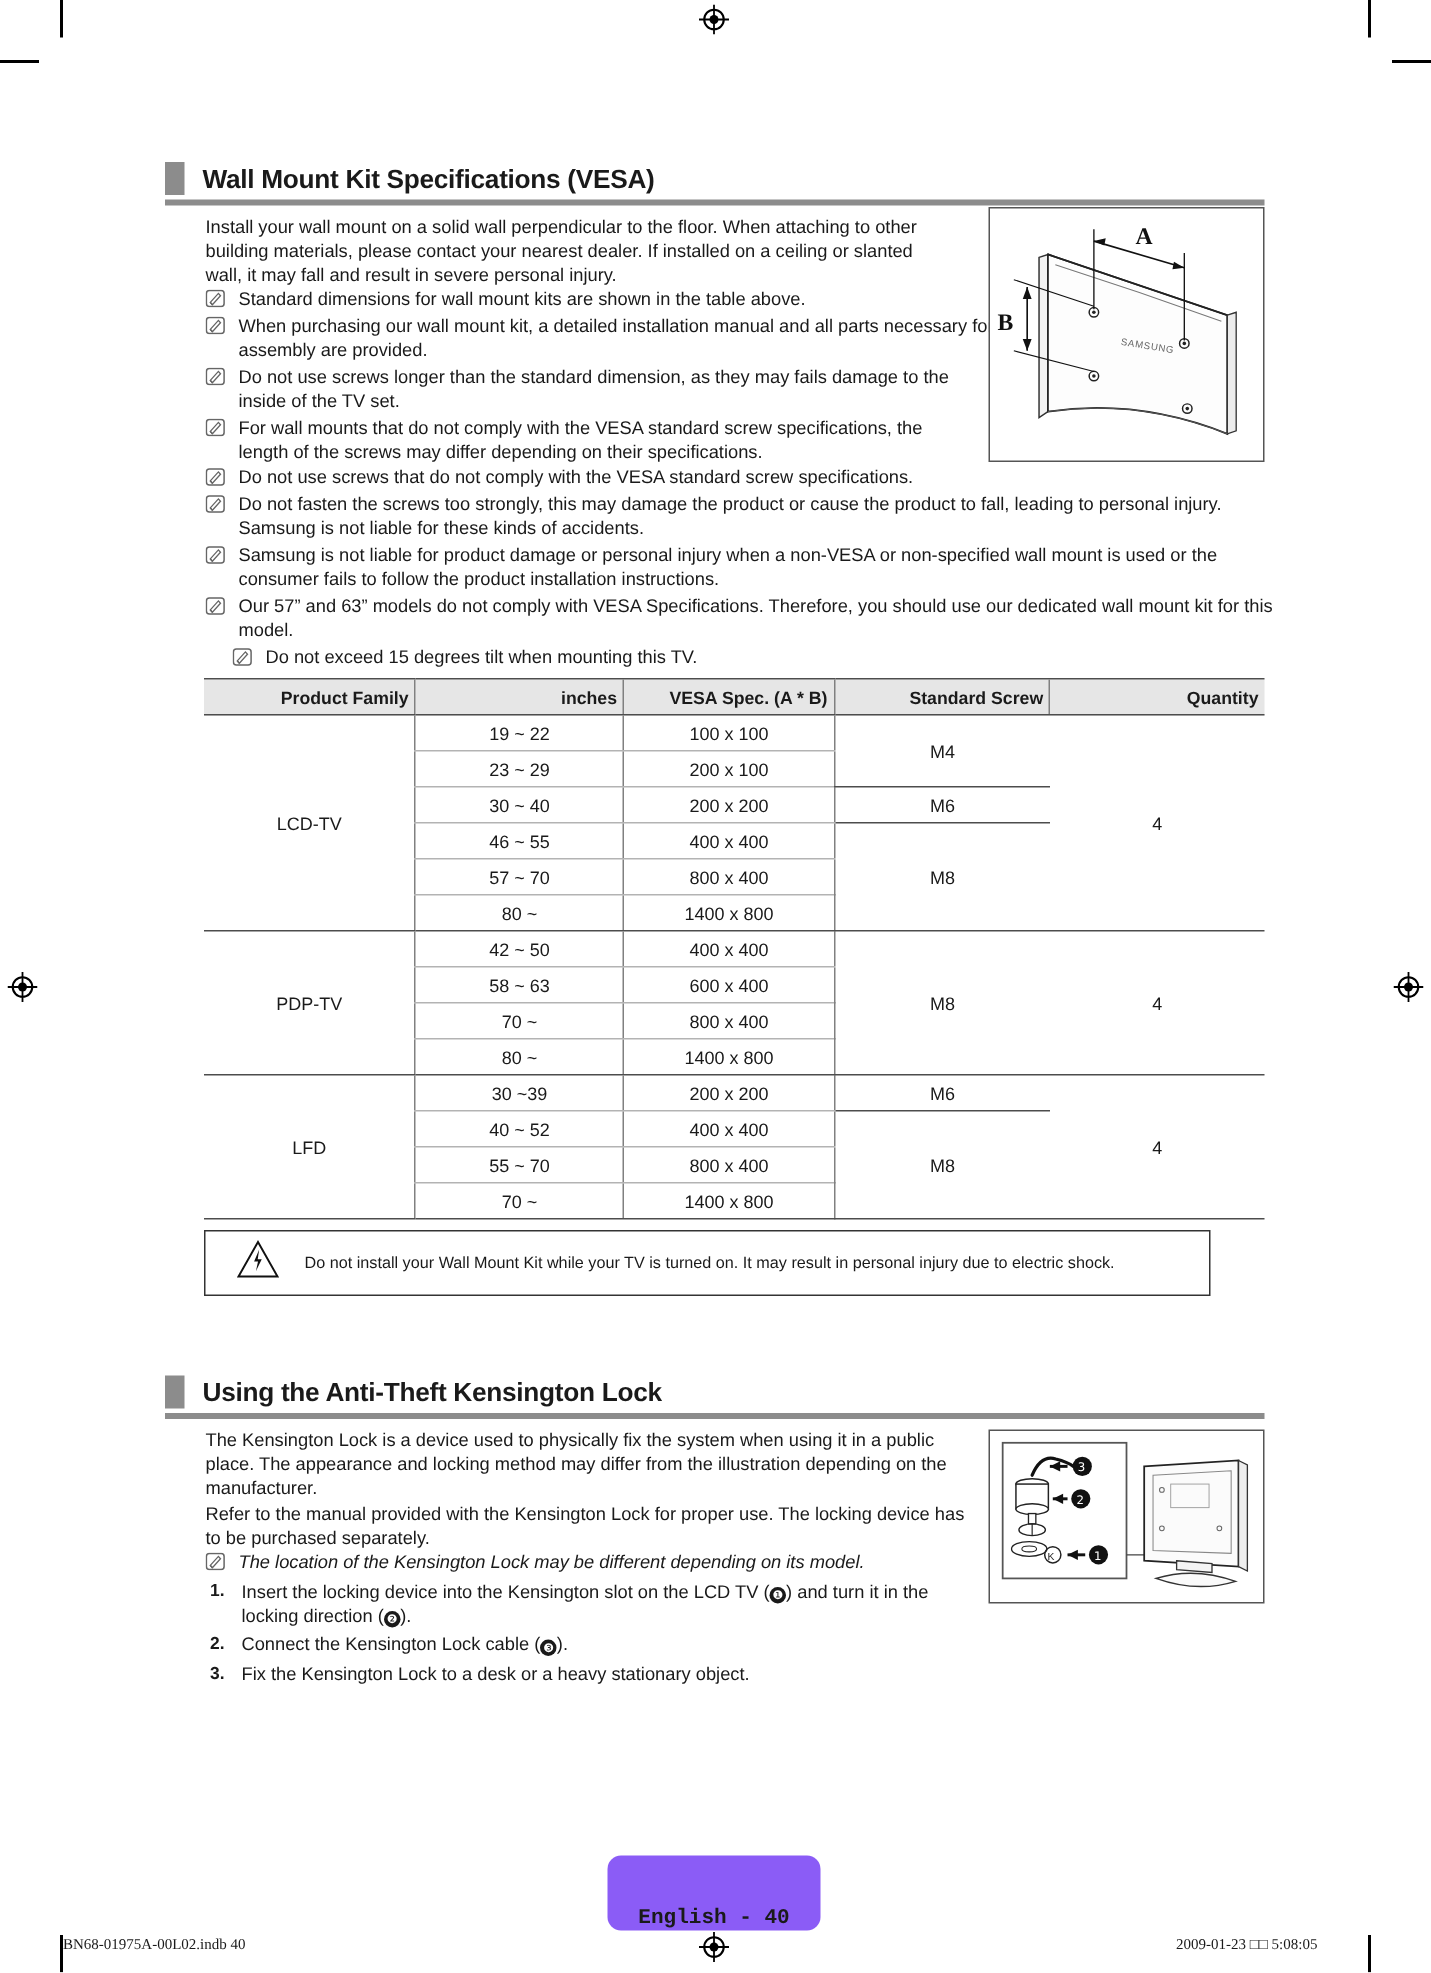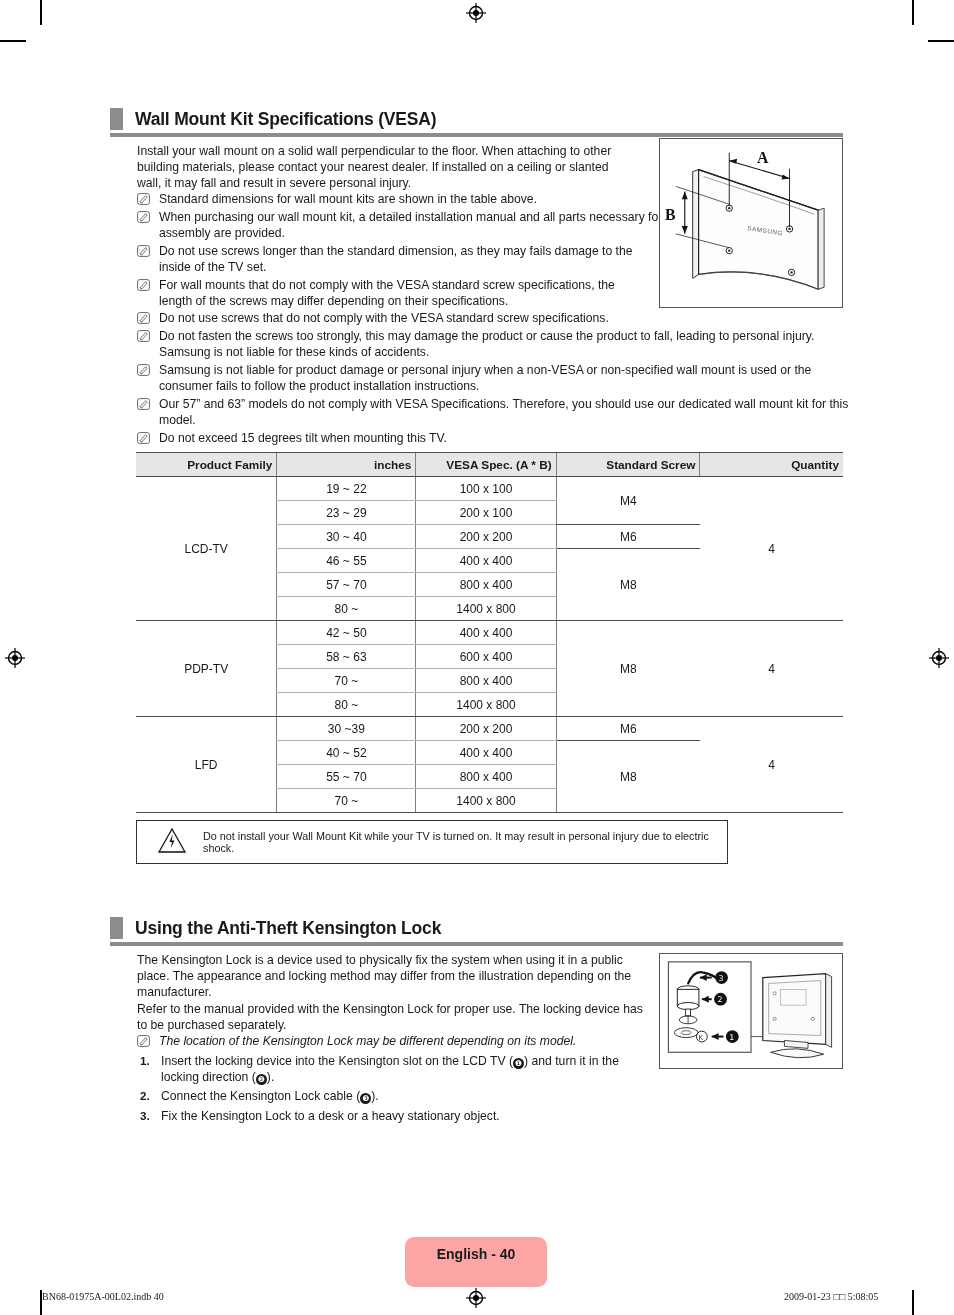--- a/index.html
+++ b/index.html
@@ -171,25 +171,26 @@
     box-sizing: border-box;
     display: flex;
     align-items: center;
   }
   .caution .tri { margin: 0 16px 0 20px; flex: none; }
   .caution .ctext { font-size: 10.8px; color: #1a1a1a; }
 
   
   .pagetag {
     position: absolute;
-    background: #fca5a5;
+    background: #8b5cf6;
     border-radius: 9px;
     display: flex;
-    align-items: flex-start;
+    align-items: flex-end;
     justify-content: center;
+    font-family: Liberation Mono, monospace;
   }
   .pagetag span {
     font-size: 14px;
     font-weight: bold;
     color: #1a1a1a;
     margin-top: 9px;
   }
   .footline {
     position: absolute;
     font-family: "Liberation Serif", serif;
@@ -327,21 +328,21 @@
     <li style="width:703px;">
       <span class="note-icon">
         <svg viewBox="0 0 13 12" width="13" height="12">
             <rect x="0.6" y="0.6" width="11.8" height="10.8" rx="2" fill="none" stroke="#666" stroke-width="1"></rect>
             <path d="M3.2 8.6 L8.6 2.6 L10 4.2 L4.6 10.2 Z" fill="none" stroke="#666" stroke-width="0.9"></path>
             <line x1="3.2" y1="8.6" x2="4.6" y2="10.2" stroke="#666" stroke-width="0.9"></line>
           </svg>
       </span>
       <span>Our 57” and 63” models do not comply with VESA Specifications. Therefore, you should use our dedicated wall mount kit for this model.</span>
     </li>
-    <li style="width:703px;">
+    <li style="width:703px;margin-left:18px;">
       <span class="note-icon">
         <svg viewBox="0 0 13 12" width="13" height="12">
             <rect x="0.6" y="0.6" width="11.8" height="10.8" rx="2" fill="none" stroke="#666" stroke-width="1"></rect>
             <path d="M3.2 8.6 L8.6 2.6 L10 4.2 L4.6 10.2 Z" fill="none" stroke="#666" stroke-width="0.9"></path>
             <line x1="3.2" y1="8.6" x2="4.6" y2="10.2" stroke="#666" stroke-width="0.9"></line>
           </svg>
       </span>
       <span>Do not exceed 15 degrees tilt when mounting this TV.</span>
     </li>
   </ul>
@@ -462,21 +463,21 @@
         <td>55 ~ 70</td>
         <td>800 x 400</td>
       </tr>
       <tr class="lastrow">
         <td>70 ~</td>
         <td>1400 x 800</td>
       </tr>
     </tbody>
   </table>
 
-  <div class="caution" style="left:136px; top:820px; width:592px; height:44px;">
+  <div class="caution" style="left:136px; top:820px; width:671px; height:44px;">
     <span class="tri">
       <svg viewBox="0 0 30 27" width="30" height="27">
           <polygon points="15,2 28,25 2,25" fill="none" stroke="#111" stroke-width="1.3"></polygon>
           <path d="M15.8 7 L12.4 15 L15 15 L13.6 21.5 L17.5 13.5 L14.8 13.5 Z" fill="#111"></path>
         </svg>
     </span>
     <span class="ctext">Do not install your Wall Mount Kit while your TV is turned on. It may result in personal injury due to electric shock.</span>
   </div>
 
   <div class="section-head" style="top:916px;">

